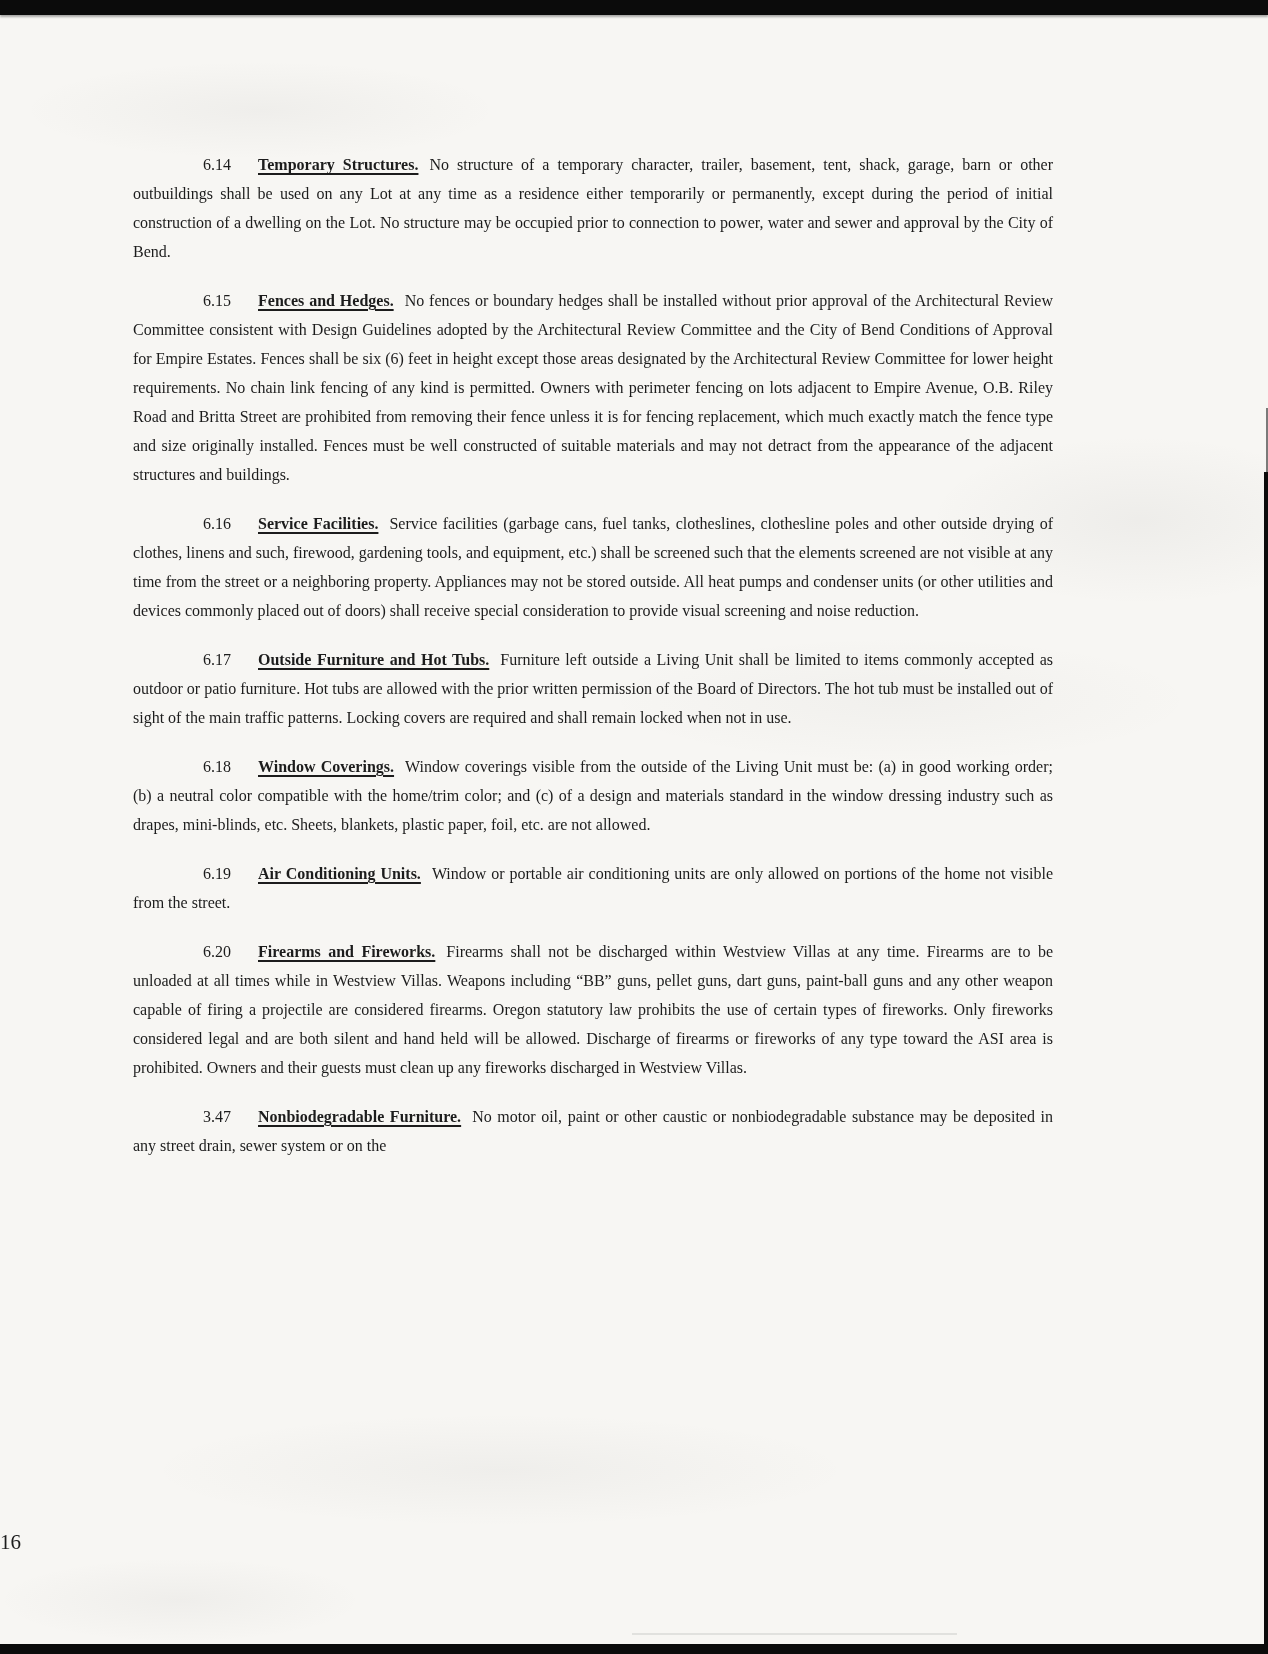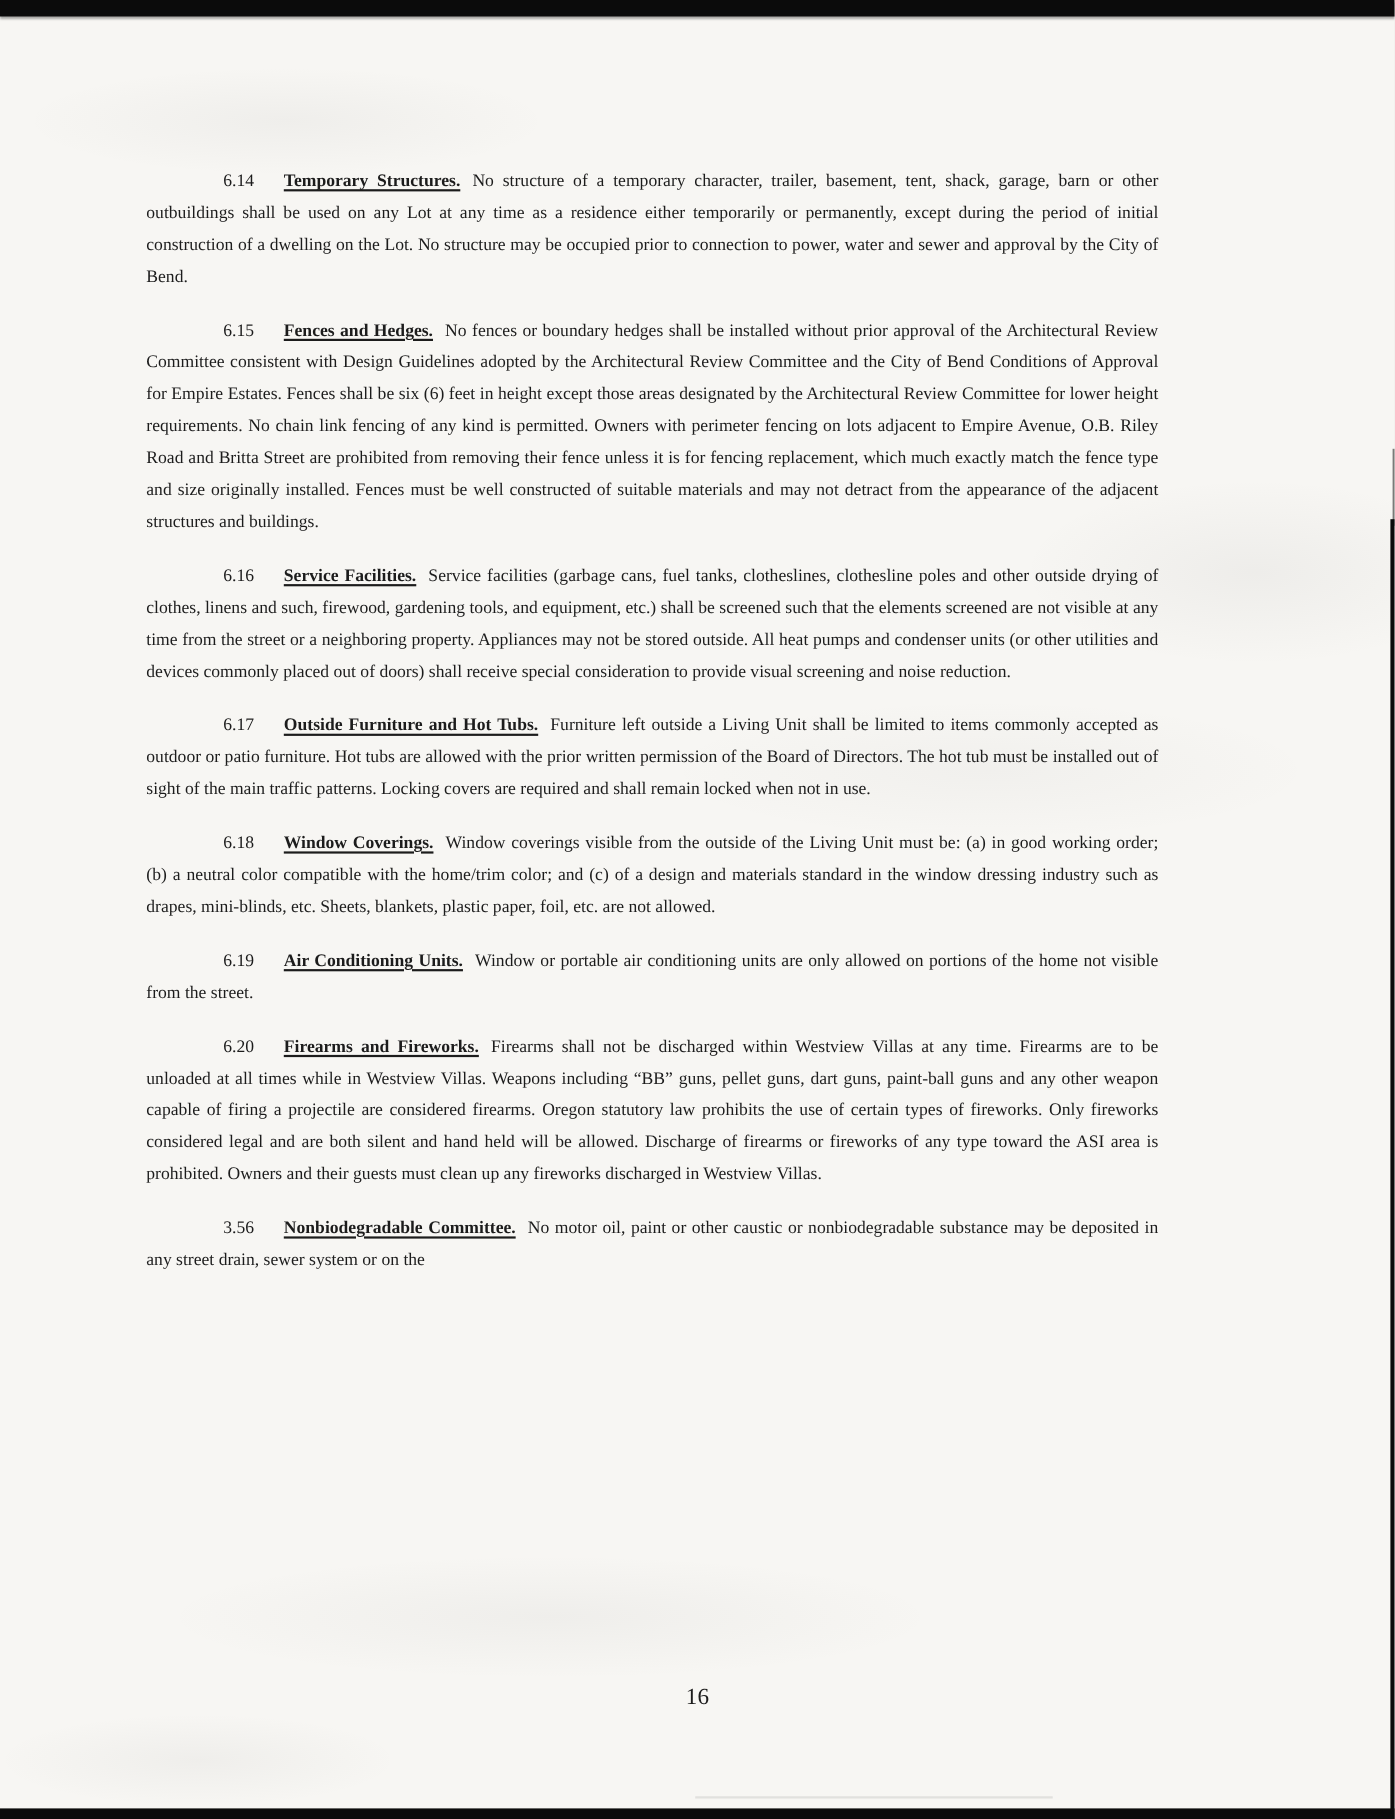--- a/index.html
+++ b/index.html
@@ -73,21 +73,20 @@
     text-decoration: underline;
     text-decoration-thickness: 2px;
     text-underline-offset: 3px;
     margin-right: 11px;
   }
   .page-number {
     position: absolute;
     top: 1528px;
     left: 0;
     width: 100%;
-    text-align: center;
     font-size: 21px;
     line-height: 29px;
   }
 </style>
 </head>
 <body>
 
 <div class="page">
 
   <div class="scan-bar-top"></div>
@@ -101,21 +100,21 @@
     <p class="para"><span class="num">6.16</span><span class="title">Service Facilities.</span><span class="body-text">Service facilities (garbage cans, fuel tanks, clotheslines, clothesline poles and other outside drying of clothes, linens and such, firewood, gardening tools, and equipment, etc.) shall be screened such that the elements screened are not visible at any time from the street or a neighboring property.  Appliances may not be stored outside.  All heat pumps and condenser units (or other utilities and devices commonly placed out of doors) shall receive special consideration to provide visual screening and noise reduction.</span></p>
 
     <p class="para"><span class="num">6.17</span><span class="title">Outside Furniture and Hot Tubs.</span><span class="body-text">Furniture left outside a Living Unit shall be limited to items commonly accepted as outdoor or patio furniture.  Hot tubs are allowed with the prior written permission of the Board of Directors.  The hot tub must be installed out of sight of the main traffic patterns.  Locking covers are required and shall remain locked when not in use.</span></p>
 
     <p class="para"><span class="num">6.18</span><span class="title">Window Coverings.</span><span class="body-text">Window coverings visible from the outside of the Living Unit must be:  (a) in good working order; (b) a neutral color compatible with the home/trim color; and (c) of a design and materials standard in the window dressing industry such as drapes, mini-blinds, etc.  Sheets, blankets, plastic paper, foil, etc. are not allowed.</span></p>
 
     <p class="para"><span class="num">6.19</span><span class="title">Air Conditioning Units.</span><span class="body-text">Window or portable air conditioning units are only allowed on portions of the home not visible from the street.</span></p>
 
     <p class="para"><span class="num">6.20</span><span class="title">Firearms and Fireworks.</span><span class="body-text">Firearms shall not be discharged within Westview Villas at any time.  Firearms are to be unloaded at all times while in Westview Villas.  Weapons including “BB” guns, pellet guns, dart guns, paint-ball guns and any other weapon capable of firing a projectile are considered firearms.  Oregon statutory law prohibits the use of certain types of fireworks.  Only fireworks considered legal and are both silent and hand held will be allowed.  Discharge of firearms or fireworks of any type toward the ASI area is prohibited.  Owners and their guests must clean up any fireworks discharged in Westview Villas.</span></p>
 
-    <p class="para"><span class="num">3.56</span><span class="title">Nonbiodegradable Committee.</span><span class="body-text">No motor oil, paint or other caustic or nonbiodegradable substance may be deposited in any street drain, sewer system or on the</span></p>
+    <p class="para"><span class="num">3.47</span><span class="title">Nonbiodegradable Furniture.</span><span class="body-text">No motor oil, paint or other caustic or nonbiodegradable substance may be deposited in any street drain, sewer system or on the</span></p>
 
   </div>
 
   <div class="page-number">16</div>
 
   <div class="scan-smudge-line"></div>
   <div class="scan-strip-right-faint"></div>
   <div class="scan-strip-right"></div>
   <div class="scan-bar-bottom"></div>
 

